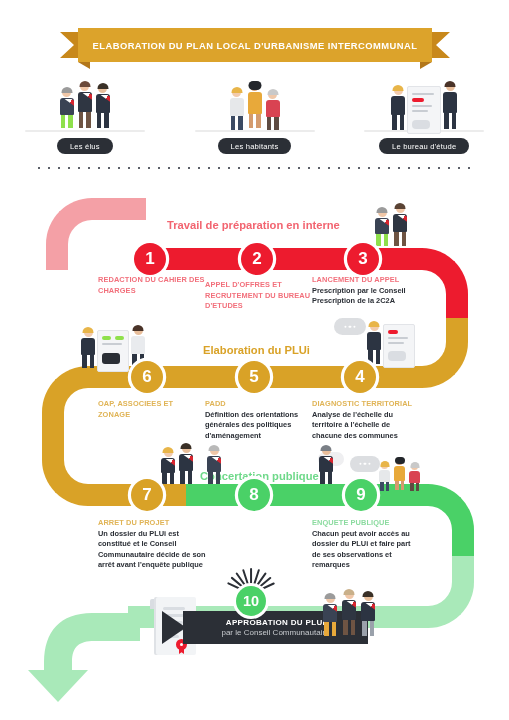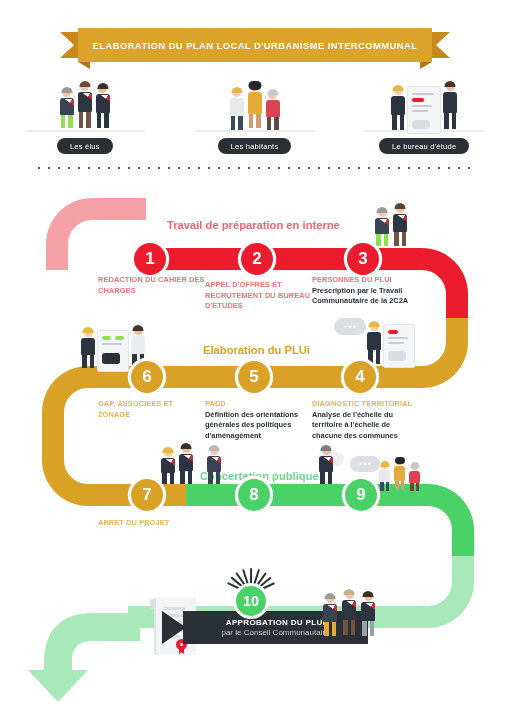--- a/index.html
+++ b/index.html
@@ -485,38 +485,43 @@
     </div>
 
   <div class="blk" style="left:98px;top:275px;">
     <div class="hd red">REDACTION DU CAHIER DES CHARGES</div>
   </div>
   <div class="blk" style="left:205px;top:280px;">
     <div class="hd red">APPEL D'OFFRES ET RECRUTEMENT DU BUREAU D'ETUDES</div>
     <div class="bd"></div>
   </div>
   <div class="blk" style="left:312px;top:275px;">
-    <div class="hd red">PERSONNES DU PLUI</div>
-    <div class="bd">Prescription par le Travail Communautaire de la 2C2A</div>
+    <div class="hd red">LANCEMENT DU APPEL</div>
+    <div class="bd">Prescription par le Conseil Prescription de la 2C2A</div>
   </div>
 
   <div class="blk" style="left:312px;top:399px;">
     <div class="hd gold">DIAGNOSTIC TERRITORIAL</div>
     <div class="bd">Analyse de l'échelle du territoire à l'échelle de chacune des communes</div>
   </div>
   <div class="blk" style="left:205px;top:399px;">
     <div class="hd gold">PADD</div>
     <div class="bd">Définition des orientations générales des politiques d'aménagement</div>
   </div>
   <div class="blk" style="left:98px;top:399px;">
     <div class="hd gold">OAP, ASSOCIEES ET ZONAGE</div>
   </div>
 
   <div class="blk" style="left:98px;top:518px;">
     <div class="hd gold">ARRET DU PROJET</div>
+    <div class="bd">Un dossier du PLUi est constitué et le Conseil Communautaire décide de son arrêt avant l'enquête publique</div>
+  </div>
+  <div class="blk" style="left:312px;top:518px;">
+    <div class="hd green">ENQUETE PUBLIQUE</div>
+    <div class="bd">Chacun peut avoir accès au dossier du PLUi et faire part de ses observations et remarques</div>
   </div>
 
   <div class="rays">
     <i style="transform:translate(-50%,-100%) rotate(-65deg)"></i>
     <i style="transform:translate(-50%,-100%) rotate(-50deg)"></i>
     <i style="transform:translate(-50%,-100%) rotate(-35deg)"></i>
     <i style="transform:translate(-50%,-100%) rotate(-18deg)"></i>
     <i style="transform:translate(-50%,-100%) rotate(0deg)"></i>
     <i style="transform:translate(-50%,-100%) rotate(18deg)"></i>
     <i style="transform:translate(-50%,-100%) rotate(35deg)"></i>

